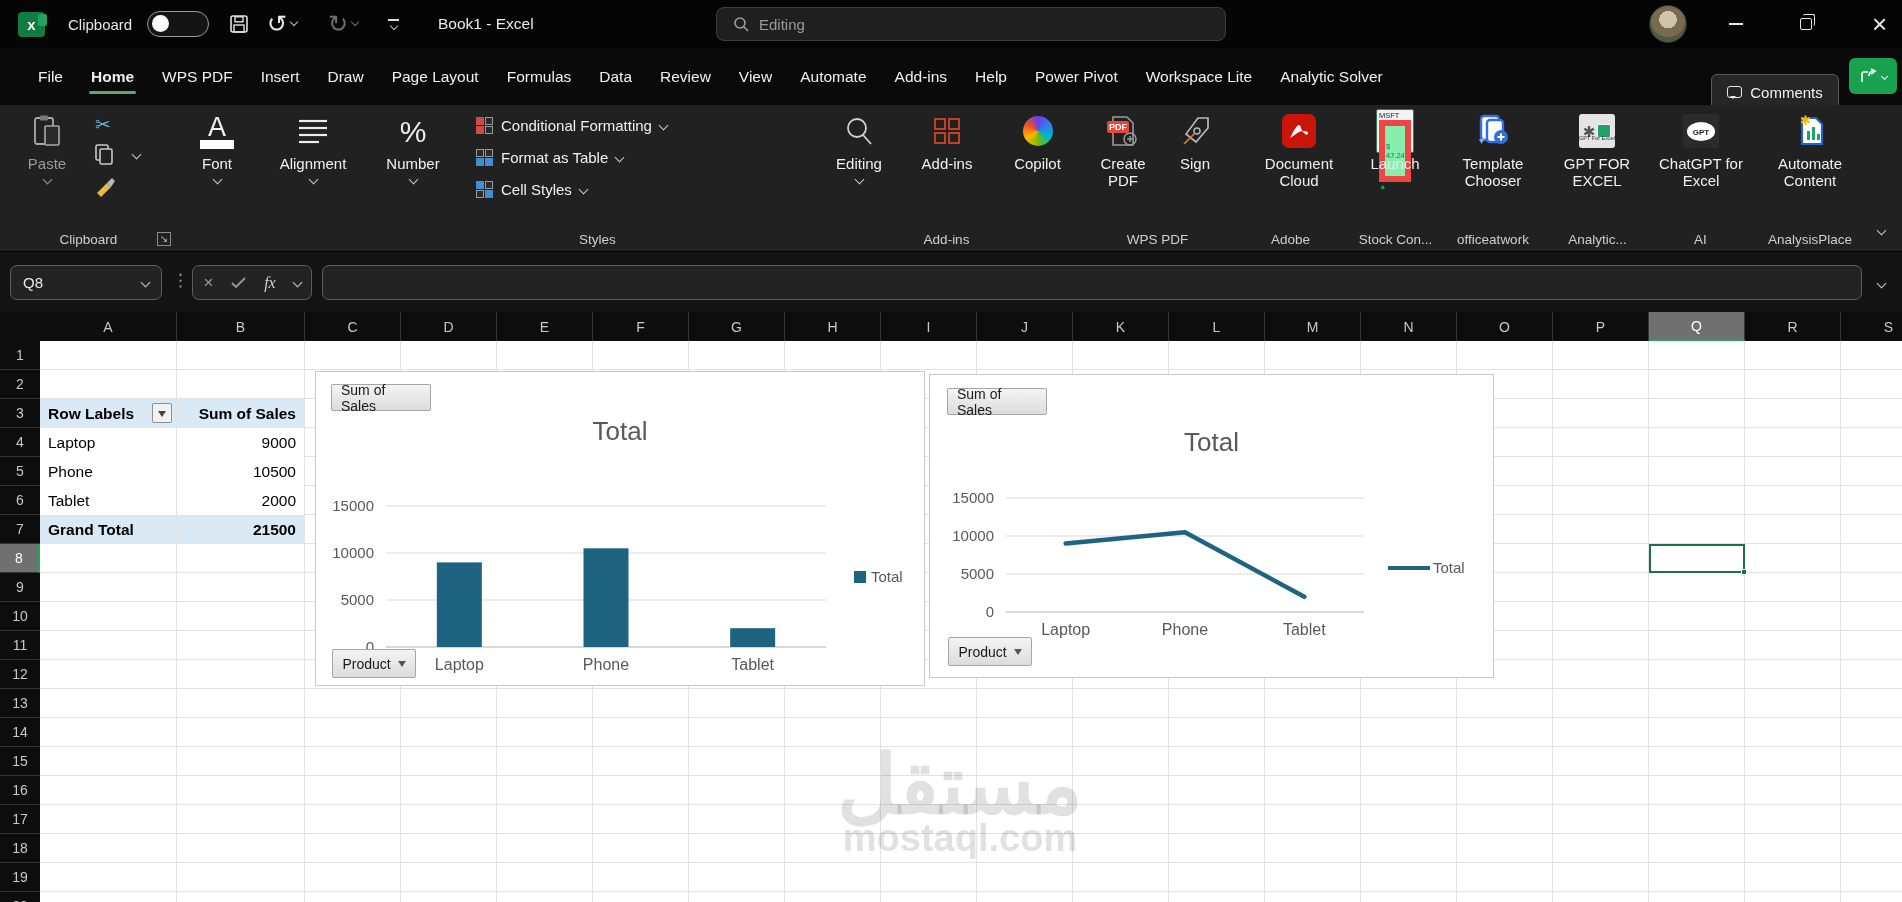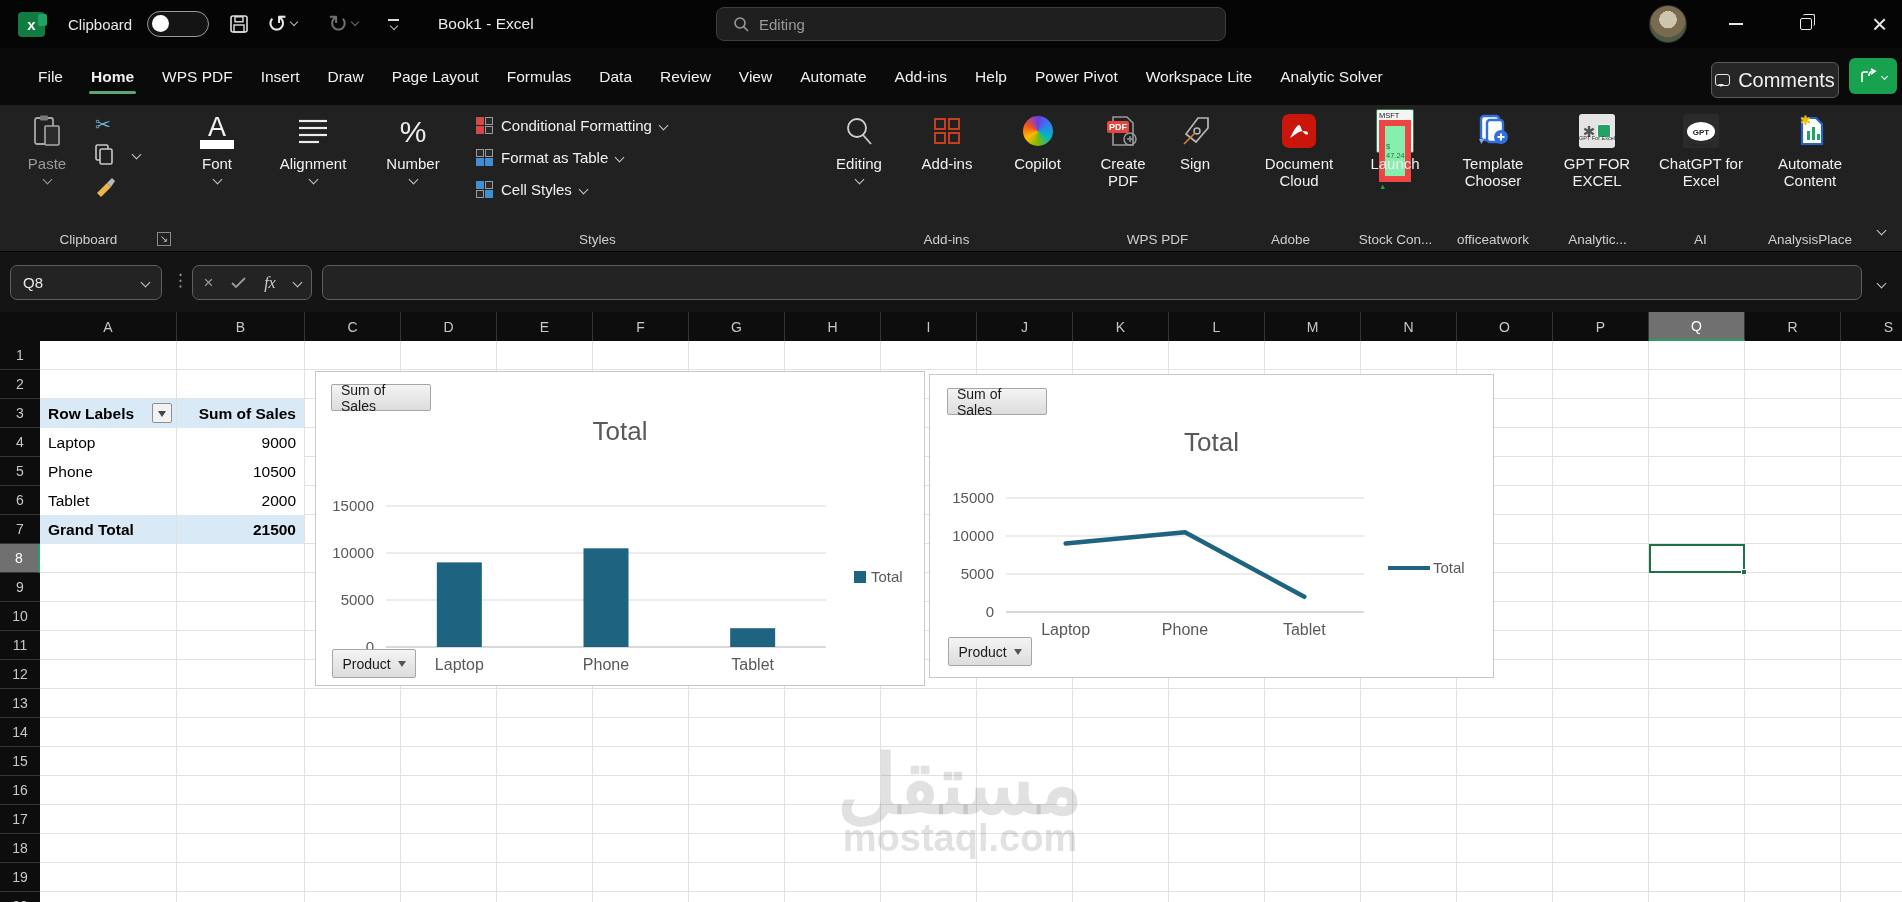--- a/index.html
+++ b/index.html
@@ -18,21 +18,21 @@
   #search-box{left:716px;top:7px;width:510px;height:34px;background:#1f1f1f;border:1px solid #3e3e3e;border-radius:8px;display:flex;align-items:center;padding-left:16px;color:#9a9a9a;font-size:15px;gap:10px;}
   #avatar{left:1649px;top:5px;width:38px;height:38px;border-radius:50%;background:radial-gradient(circle at 50% 38%,#cfc4ae 0 30%,#7a6a50 31% 60%,#4e5a43 61%);border:1px solid #333;}
   .winbtn{width:20px;text-align:center;color:#e8e8e8;font-size:19px;}
   #restore-icon{width:12px;height:12px;border:1.4px solid #e8e8e8;border-radius:2px;position:relative;}
   #restore-icon::before{content:"";position:absolute;left:2px;top:-5px;width:11px;height:11px;border-top:1.4px solid #e8e8e8;border-right:1.4px solid #e8e8e8;border-radius:2px;}
   
   #tabrow{left:0;top:48px;width:1902px;height:57px;background:#0a0a0a;display:flex;align-items:center;padding-left:24px;}
   .tab{padding:10px 14px;font-size:15.5px;color:#f0f0f0;position:relative;white-space:nowrap;}
   .tab.active{font-weight:bold;}
   .tab.active::after{content:"";position:absolute;left:12px;right:12px;bottom:2px;height:3px;border-radius:2px;background:var(--tabgreen);}
-  #comments-btn{position:absolute;left:1711px;top:14px;width:128px;height:36px;border:1px solid #5a5a5a;background:#262626;border-radius:6px;color:#f0f0f0;font-size:20px;display:flex;align-items:center;justify-content:center;gap:8px;}
+  #comments-btn{position:absolute;left:1711px;top:26px;width:128px;height:36px;border:1px solid #5a5a5a;background:#262626;border-radius:6px;color:#f0f0f0;font-size:15px;display:flex;align-items:center;justify-content:center;gap:8px;}
   #share-btn{position:absolute;left:1849px;top:10px;width:48px;height:36px;background:var(--sharegreen);border-radius:6px;color:#fff;display:flex;align-items:center;justify-content:center;gap:4px;}
   .bubble{width:15px;height:12px;border:1.6px solid #e8e8e8;border-radius:3px;position:relative;}
   .bubble::after{content:"";position:absolute;left:2px;bottom:-5px;border:3px solid transparent;border-top-color:#e8e8e8;}
   
   #ribbon{left:0;top:105px;width:1902px;height:147px;background:#212121;border-bottom:1px solid #000;}
   .rgroup{position:absolute;top:0;height:147px;}
   .gname{position:absolute;bottom:5px;left:0;right:0;text-align:center;font-size:13.5px;color:#cfcfcf;white-space:nowrap;}
   .bigbtn{position:absolute;top:6px;display:flex;flex-direction:column;align-items:center;color:#f0f0f0;font-size:15px;line-height:17px;text-align:center;}
   .bigbtn .ic{height:40px;display:flex;align-items:center;justify-content:center;margin-bottom:4px;}
   .chev{display:inline-block;width:7px;height:7px;border-right:1.6px solid #c9c9c9;border-bottom:1.6px solid #c9c9c9;transform:rotate(45deg);}

